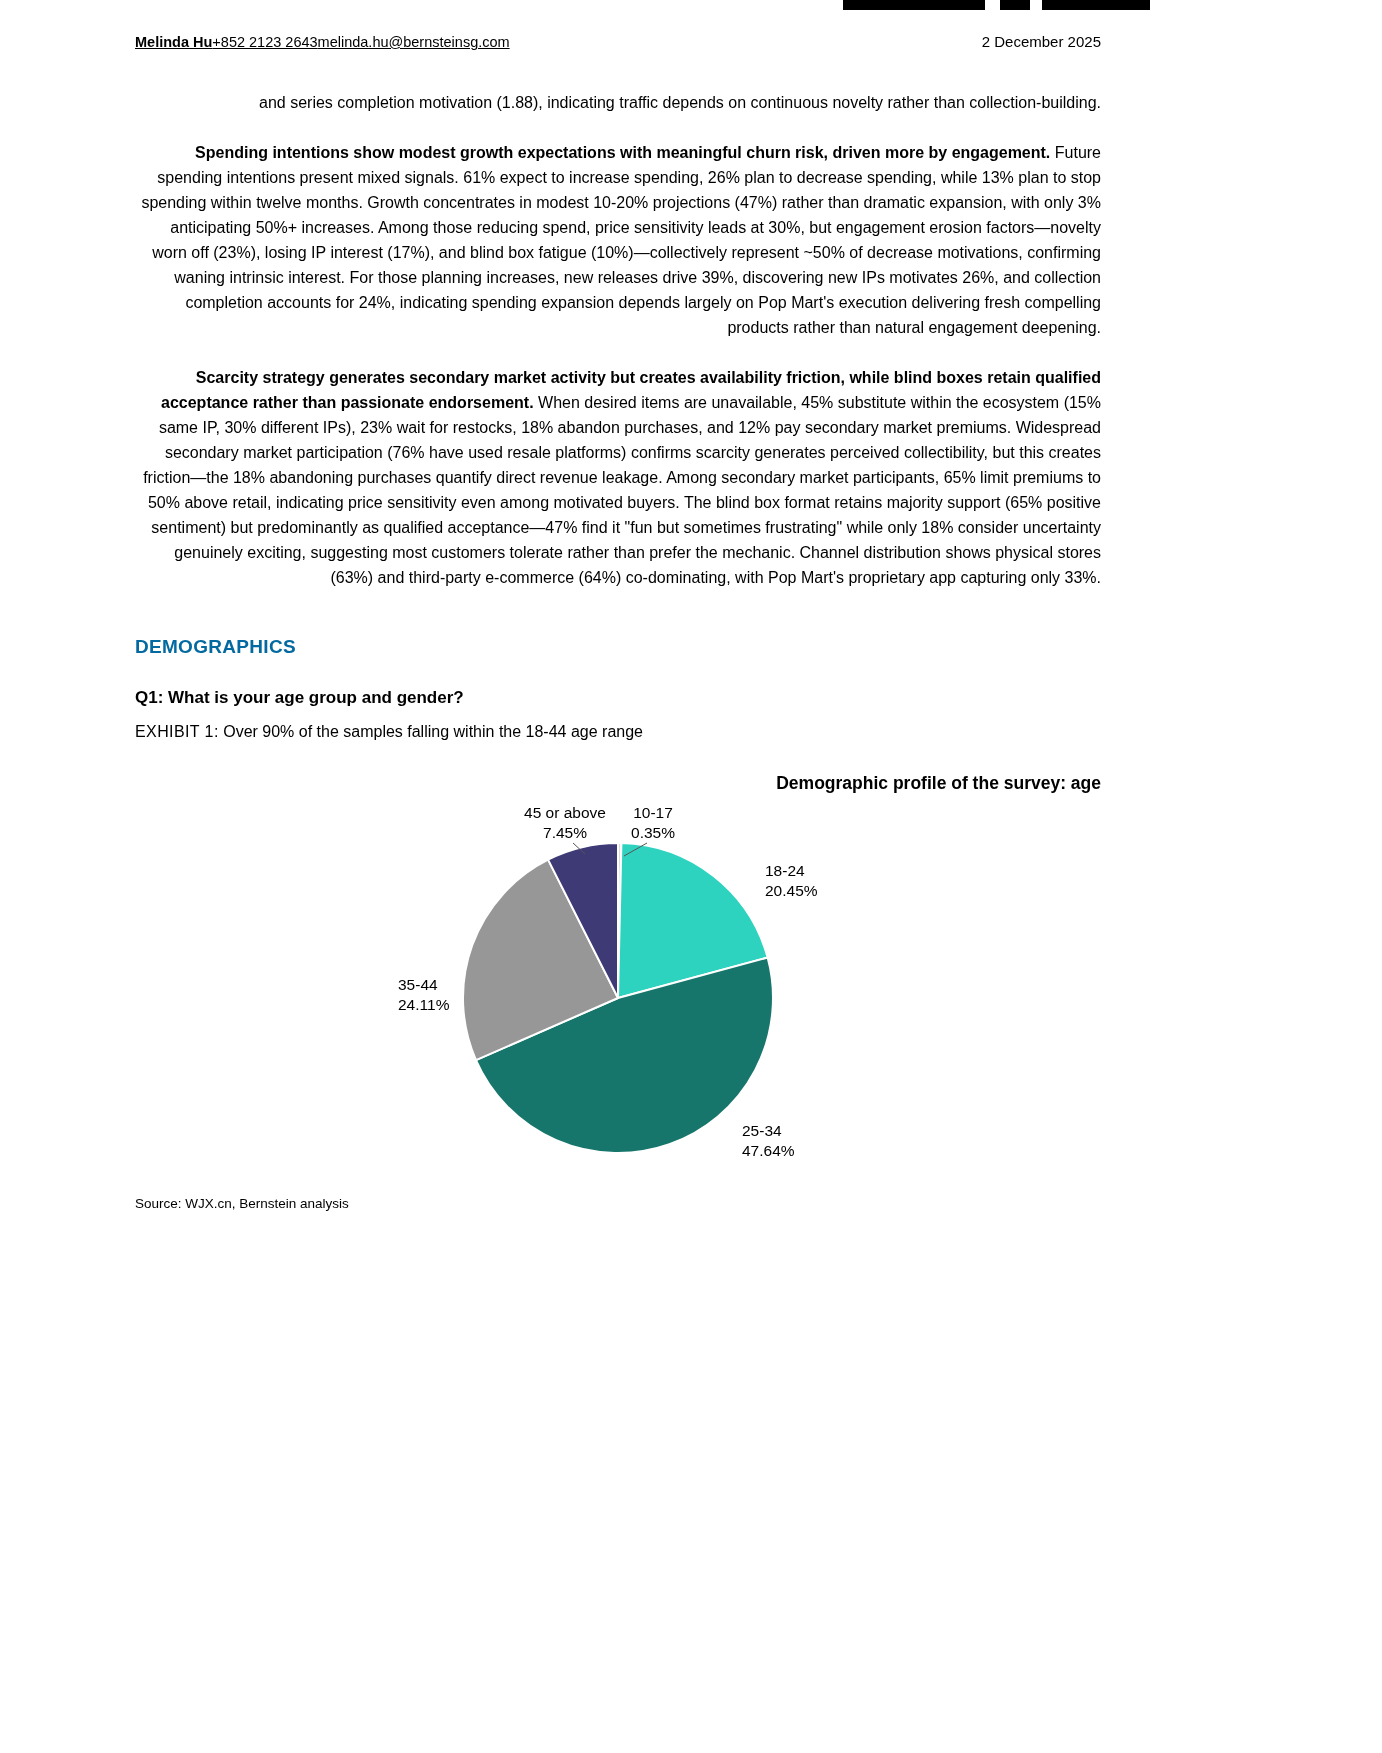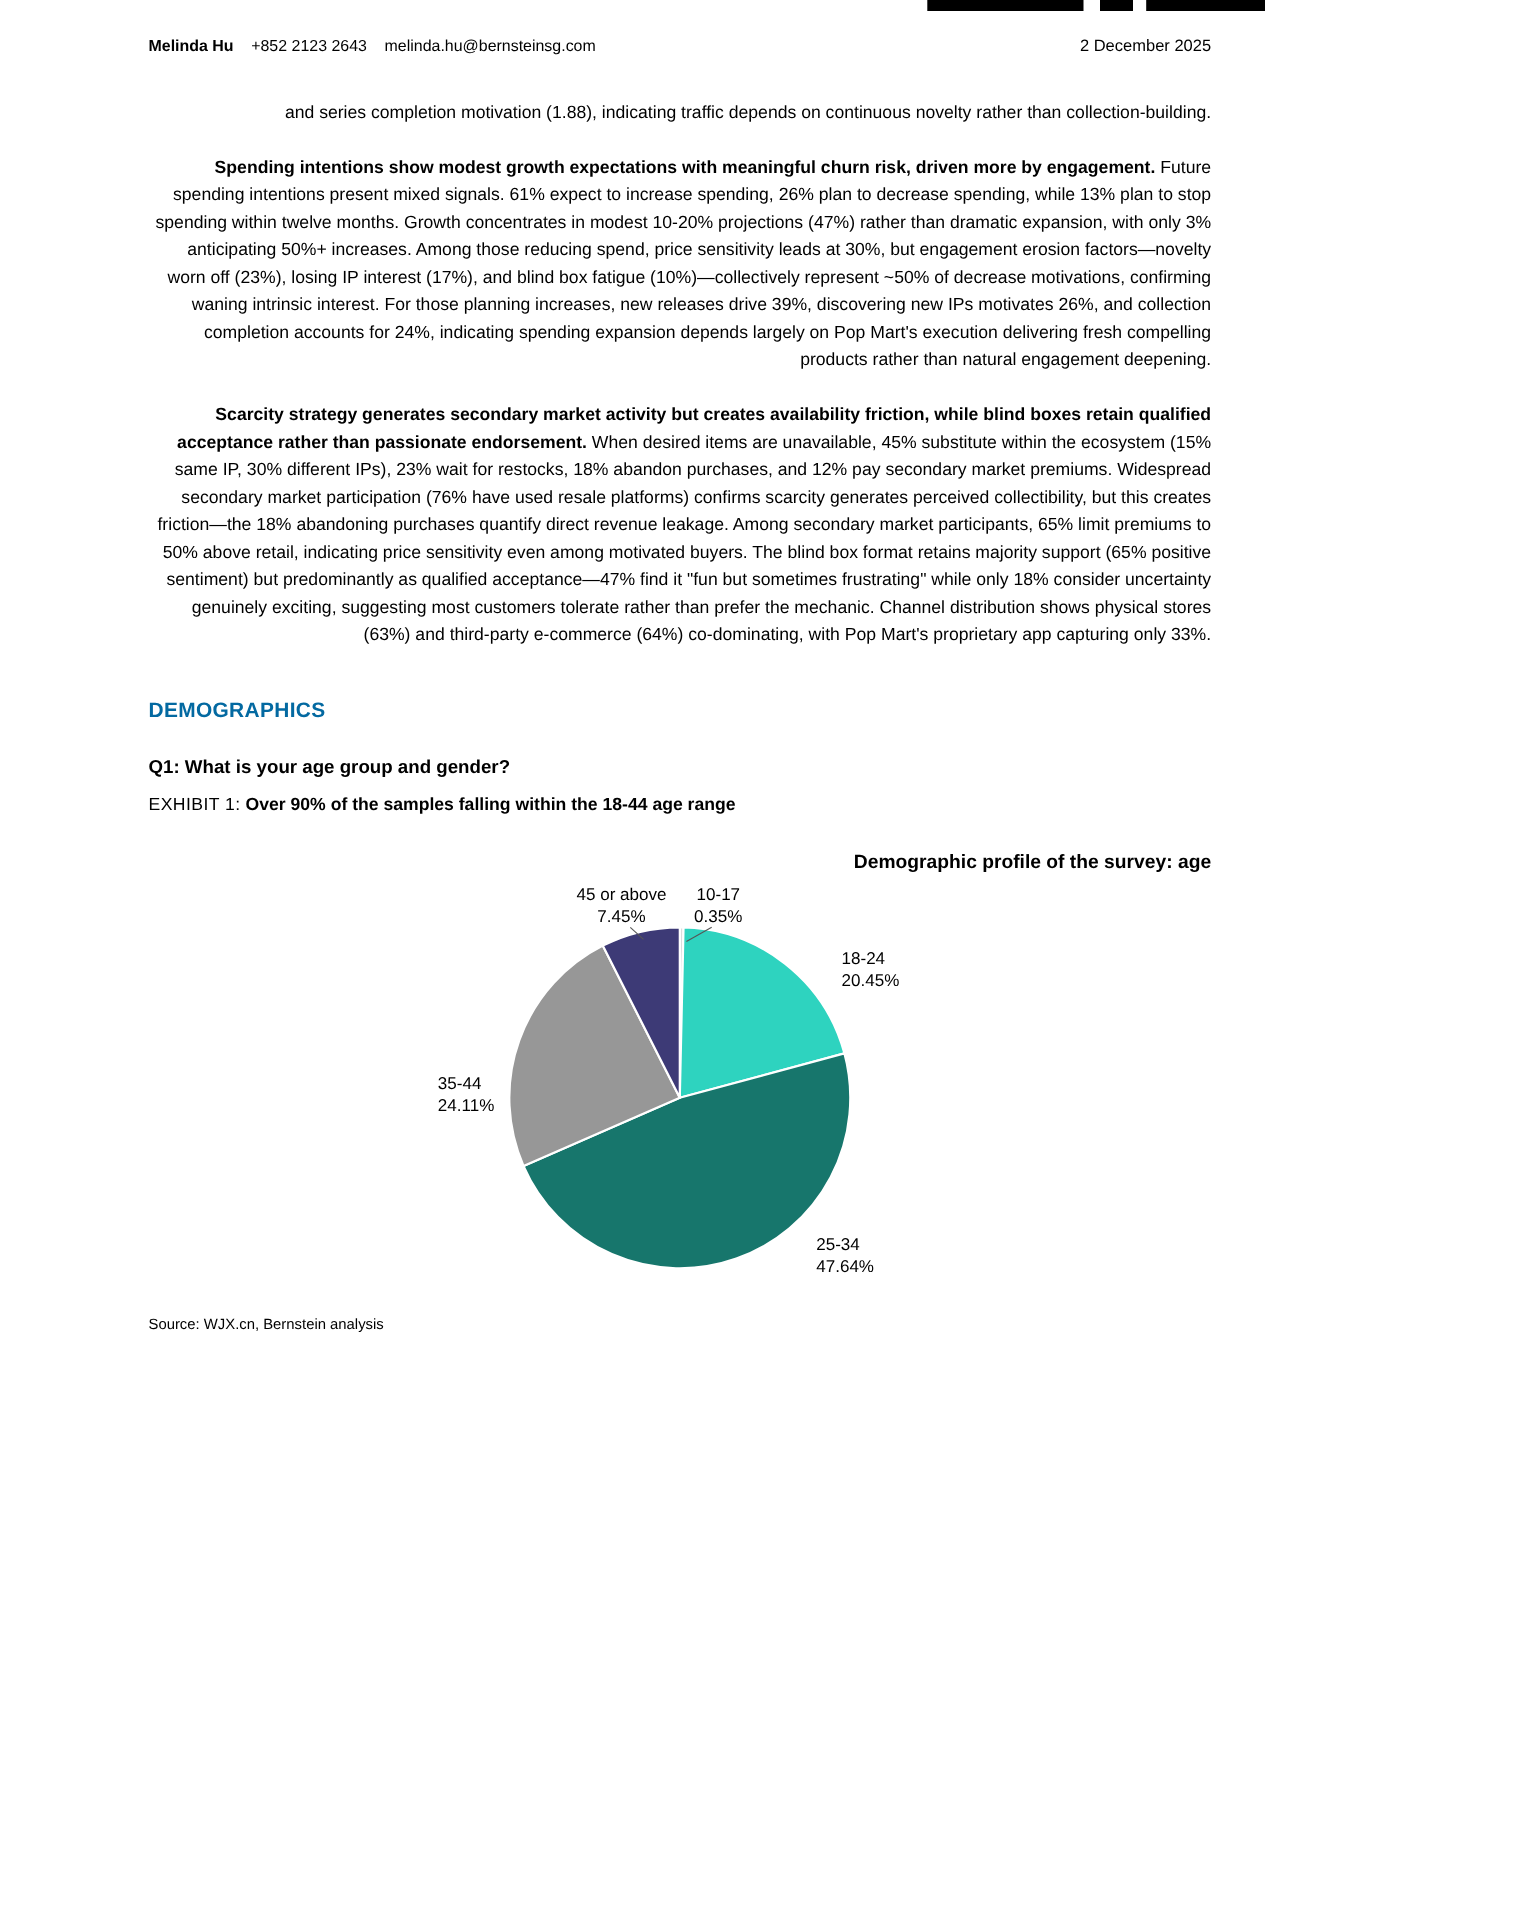--- a/index.html
+++ b/index.html
@@ -9,38 +9,38 @@
     width: 1382px;
     height: 1753px;
     background: #ffffff;
     overflow: hidden;
     font-family: "Liberation Sans", sans-serif;
     color: #000;
   }
   .content { position: absolute; left: 135px; top: 33px; width: 966px; }
 
   .header-row { display: flex; justify-content: space-between; align-items: baseline; font-size: 14.5px; }
-  .header-left { display: flex; gap: 16px; align-items: flex-start; }
+  .header-left { display: flex; gap: 0; align-items: flex-start; text-decoration: underline; }
   .author { font-weight: bold; }
   .date { font-size: 15px; }
 
   .redact { position: absolute; top: 0; height: 10px; background: #000; }
   .redact.r1 { left: 843px; width: 142px; }
   .redact.r2 { left: 1000px; width: 30px; }
   .redact.r3 { left: 1042px; width: 108px; }
 
   p.body-text { font-size: 16px; line-height: 25px; margin: 25px 0 0 0; text-align: right; }
   p.first { margin-top: 40px; }
   .lead { font-weight: bold; }
 
   .section-heading { margin: 46px 0 0 0; font-size: 19px; font-weight: bold; letter-spacing: 0.3px; }
   .question { margin: 30px 0 0 0; font-size: 17px; font-weight: bold; }
   .exhibit { margin: 15px 0 0 0; font-size: 16px; }
   .exhibit-label { letter-spacing: 0.4px; }
-  .exhibit-title { font-weight: bold; }
+  .exhibit-title { font-weight: normal; }
 
   .chart-title { margin-top: 32px; text-align: right; font-size: 17.5px; font-weight: bold; }
   #pie-svg { display: block; margin-top: 2px; }
   .pie-label { font-family: "Liberation Sans", sans-serif; font-size: 15.5px; fill: #000; }
 
   .source { font-size: 13.5px; }
 
   .footer { position: absolute; left: 135px; width: 966px; top: 1472px; display: flex; justify-content: space-between; align-items: baseline; }
   .footer-left { font-size: 12px; font-weight: bold; letter-spacing: 0.4px; }
   .footer-right { display: flex; align-items: baseline; gap: 10px; }

